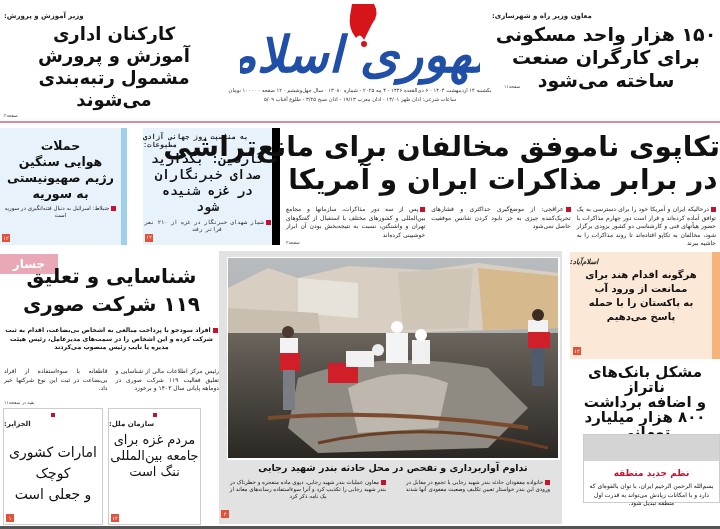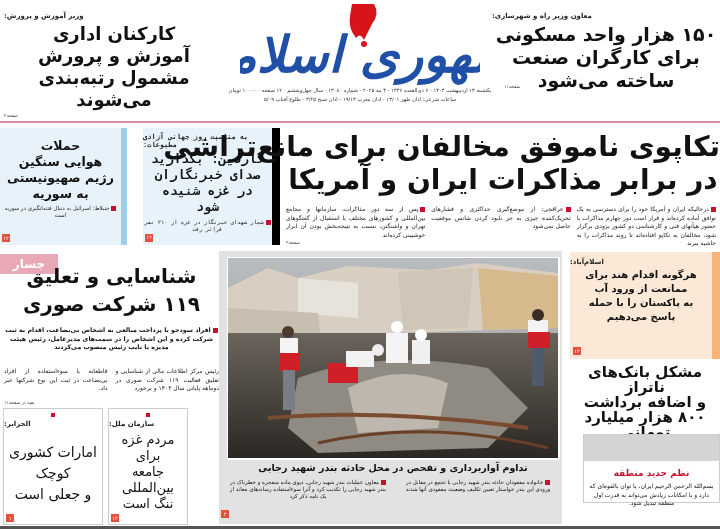--- a/index.html
+++ b/index.html
@@ -37,36 +37,36 @@
   #main-cols .col { flex: 1; }
 
   
   #shenasaee-badge { left: 0; top: 254px; width: 58px; height: 20px; background: #e8a8b6; color: #fff; font-size: 12px; font-weight: bold; text-align: center; line-height: 20px; }
   #shenasaee { left: 4px; top: 254px; width: 215px; }
   #shenasaee .head { font-size: 20px; font-weight: 900; line-height: 28px; text-align: center; }
   #shenasaee-lead { left: 4px; top: 326px; width: 215px; font-size: 6.3px; line-height: 8.5px; text-align: center; font-weight: bold; }
   #shenasaee-cols { left: 4px; top: 367px; width: 215px; display: flex; gap: 8px; }
   #shenasaee-cols .col { flex: 1; }
 
-  #box-un { left: 108px; top: 408px; width: 80px; height: 117px; border: 1px solid #ccc; background: #fff; }
+  #box-un { left: 108px; top: 408px; width: 93px; height: 117px; border: 1px solid #ccc; background: #fff; }
   #box-alg { left: 3px; top: 408px; width: 100px; height: 117px; border: 1px solid #ccc; background: #fff; }
   .sq { width: 4px; height: 4px; background: #c8102e; margin: 4px auto 3px; }
   .wbox-head { font-size: 13px; line-height: 16px; text-align: center; }
 
   
   #photo-frame { left: 219px; top: 251px; width: 343px; height: 273px; background: #e2e2e2; }
   #photo-inner { left: 227px; top: 257px; width: 333px; height: 203px; background: #fff; }
   #photo { left: 228px; top: 258px; width: 330px; height: 200px; overflow: hidden; }
   #photo-caption { left: 228px; top: 462px; width: 330px; font-size: 9.5px; font-weight: bold; text-align: center; }
   #photo-cols { left: 228px; top: 479px; width: 330px; display: flex; gap: 10px; }
   #photo-cols .col { flex: 1; font-size: 5.5px; line-height: 7px; text-align: center; }
 
   
   #box-isl { left: 570px; top: 252px; width: 150px; height: 107px; background: #fbe8d6; border-right: 8px solid #f5b57a; }
-  #box-isl .kicker { margin-top: 6px; }
+  #box-isl .kicker { margin-top: 6px; font-style: italic; }
   #box-isl .head { font-size: 10px; line-height: 14px; font-weight: bold; text-align: center; padding: 2px 4px; }
   #bank { left: 570px; top: 365px; width: 150px; }
   #bank .head { font-size: 15px; line-height: 15px; font-weight: bold; text-align: center; }
   #editorial { left: 583px; top: 434px; width: 137px; height: 69px; border: 1px solid #ccc; }
   #edit-strip { height: 26px; background: #d4d4d4; }
   #edit-title { font-size: 9px; color: #c8102e; text-align: center; font-weight: bold; margin-top: 7px; }
   #edit-body { font-size: 6px; line-height: 8.5px; text-align: center; padding: 4px 5px 0; }
 
   #footer-rule { left: 0; top: 526px; width: 720px; height: 3px; background: #555; }
 </style>

